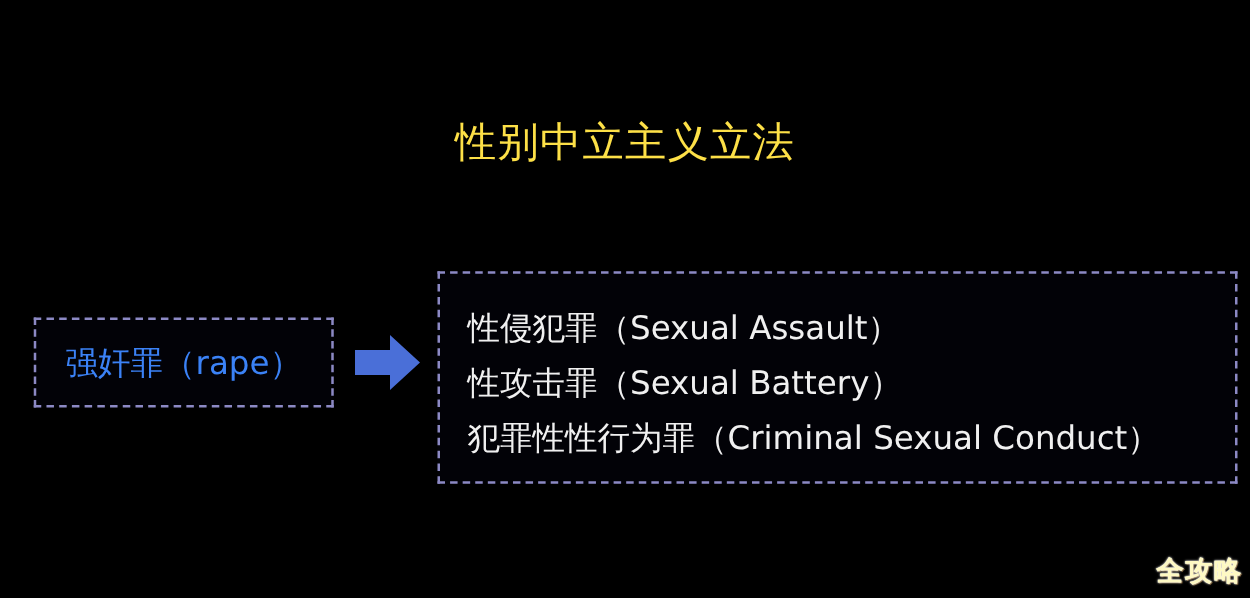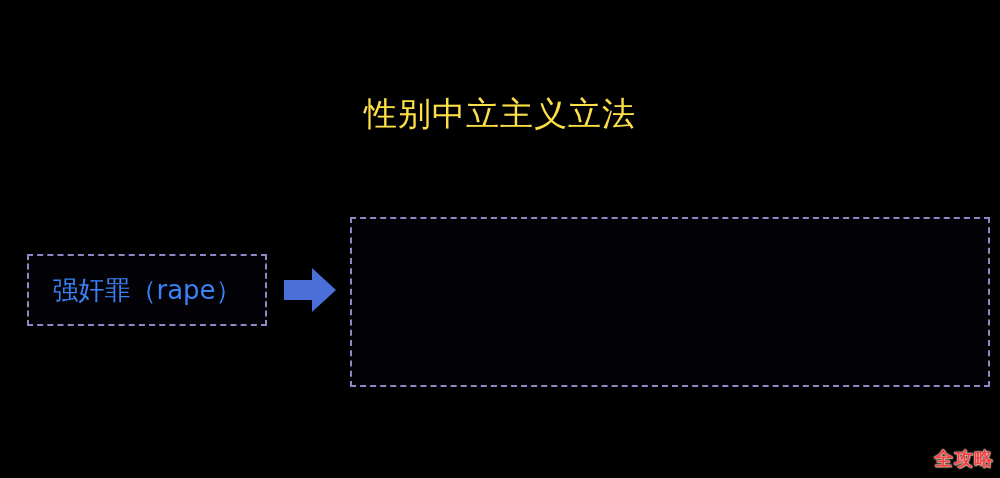--- a/index.html
+++ b/index.html
@@ -24,36 +24,39 @@
     position: absolute; left: 0; right: 0; top: 0; bottom: 0;
     display: flex; align-items: center; justify-content: center;
     font-size: 26px; color: #3b82f6;
   }
   .box-right { left: 350px; top: 217px; width: 640px; height: 170px; }
   .lines { position: absolute; left: 22px; top: 22px; }
   .line { font-size: 26px; line-height: 44px; color: #f0f0f0; white-space: nowrap; }
   .arrow { position: absolute; left: 284px; top: 268px; width: 52px; height: 44px; }
   .watermark {
     position: absolute; right: 6px; bottom: 6px;
-    font-size: 19px; font-weight: bold; color: #ef4444;
+    font-size: 22px; font-weight: bold; color: #fef9c3;
     text-shadow: 0 0 2px #fff, 0 0 1px #fff, 1px 1px 0 #6b4a1c;
     letter-spacing: 1px;
   }
 </style>
 </head>
 <body>
 
 <div class="title">性别中立主义立法</div>
 
 <div class="box box-left">
   <div class="label">强奸罪（rape）</div>
 </div>
 
 <svg class="arrow" viewBox="0 0 52 44">
   <polygon points="0,12 28,12 28,0 52,22 28,44 28,32 0,32" fill="#4a6fd8"></polygon>
 </svg>
 
 <div class="box box-right">
   <div class="lines">
+    <div class="line">性侵犯罪（Sexual Assault）</div>
+    <div class="line">性攻击罪（Sexual Battery）</div>
+    <div class="line">犯罪性性行为罪（Criminal Sexual Conduct）</div>
   </div>
 </div>
 
 <div class="watermark">全攻略</div>
 
 </body></html>

